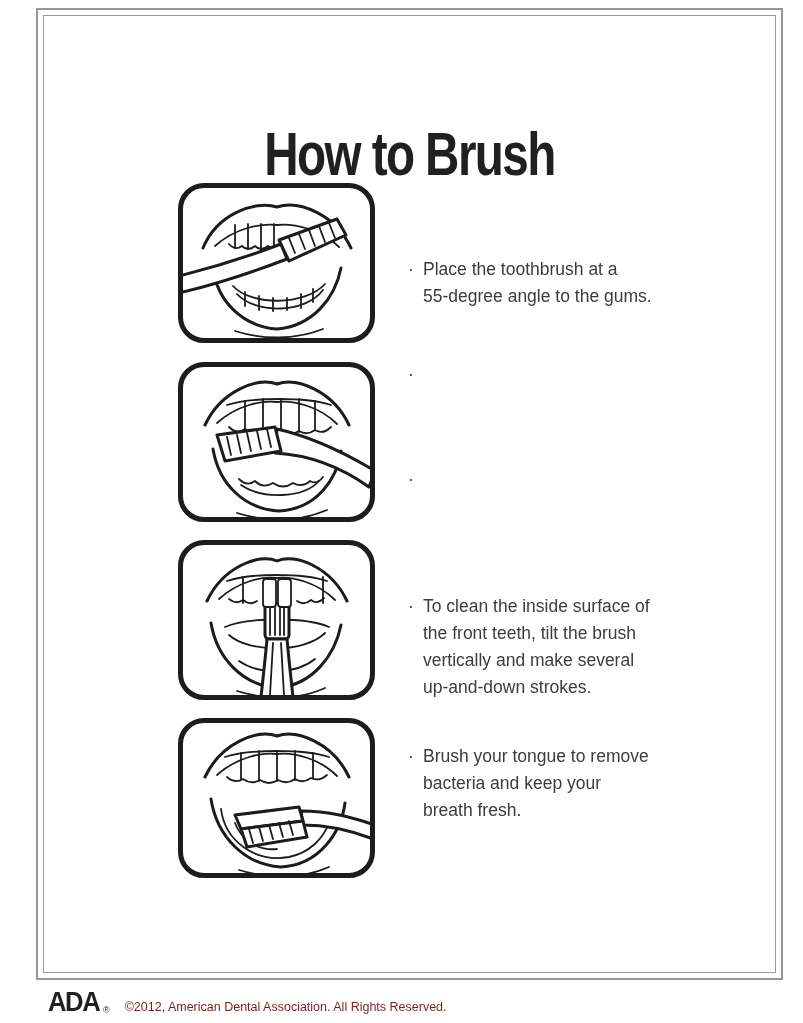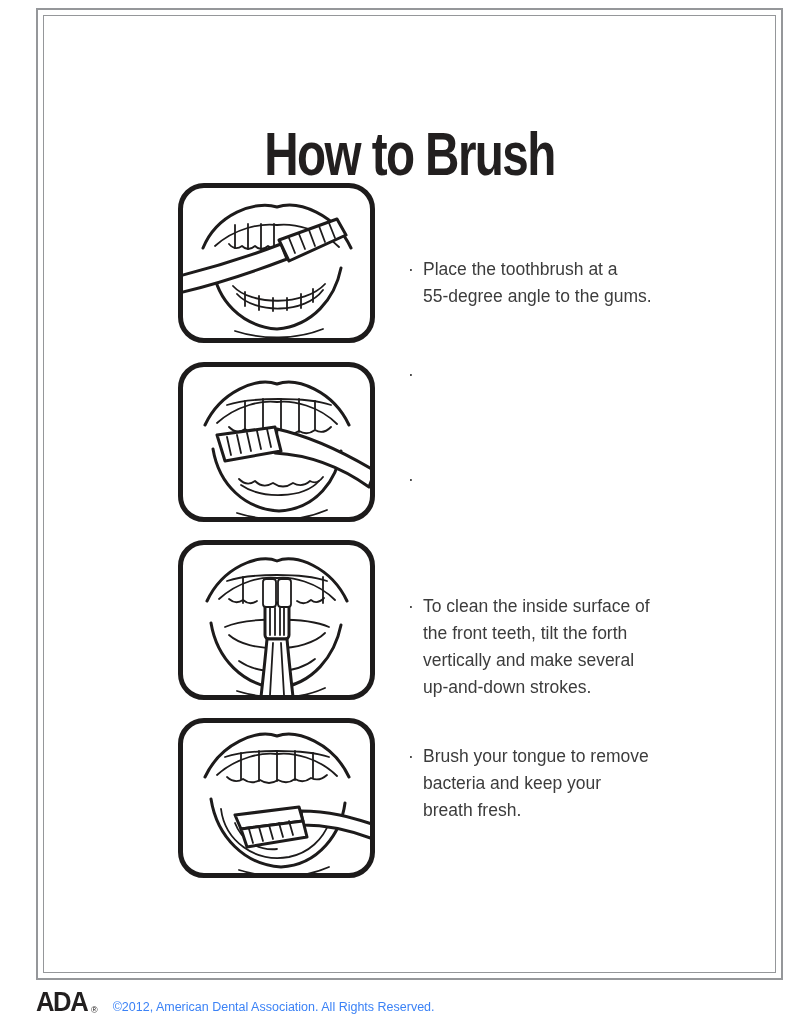--- a/index.html
+++ b/index.html
@@ -37,25 +37,25 @@
   .instructions{list-style:none;margin:0;padding:0;}
   .instructions li{
     position:absolute;left:406px;width:292px;display:flex;gap:7px;
     font-size:17.5px;line-height:27px;color:#3c3c3c;
   }
   .instructions li .dot{flex:0 0 10px;text-align:center;color:#3c3c3c;}
   .instructions li .text{white-space:pre-line;}
   .b1{top:256px}.b2{top:361px}.b3{top:466px}.b4{top:593px}.b5{top:743px}
 
   
-  .footer{position:absolute;left:36px;top:987px;display:flex;align-items:baseline;}
+  .footer{position:absolute;left:48px;top:987px;display:flex;align-items:baseline;}
   .ada-logo{font-size:27px;font-weight:800;color:#221f1f;letter-spacing:-1.5px;
     transform:scaleX(0.95);transform-origin:left;}
   .reg{font-size:9px;color:#221f1f;margin-left:1px;position:relative;top:2px;}
-  .copyright{font-size:12.5px;color:#3b82f6;margin-left:15px;}
+  .copyright{font-size:12.5px;color:#7f1d1d;margin-left:15px;}
 </style>
 </head>
 <body>
 
 <div class="frame-outer"></div>
 <div class="frame-inner"></div>
 
 <h1 class="title">How to Brush</h1>
 
 <div class="panel p1">
@@ -156,21 +156,21 @@
   </li>
   <li class="b2">
     <span class="dot">·</span>
   </li>
   <li class="b3">
     <span class="dot">·</span>
   </li>
   <li class="b4">
     <span class="dot">·</span>
     <span class="text">To clean the inside surface of
-the front teeth, tilt the forth
+the front teeth, tilt the brush
 vertically and make several
 up-and-down strokes.</span>
   </li>
   <li class="b5">
     <span class="dot">·</span>
     <span class="text">Brush your tongue to remove
 bacteria and keep your
 breath fresh.</span>
   </li>
 </ul>

